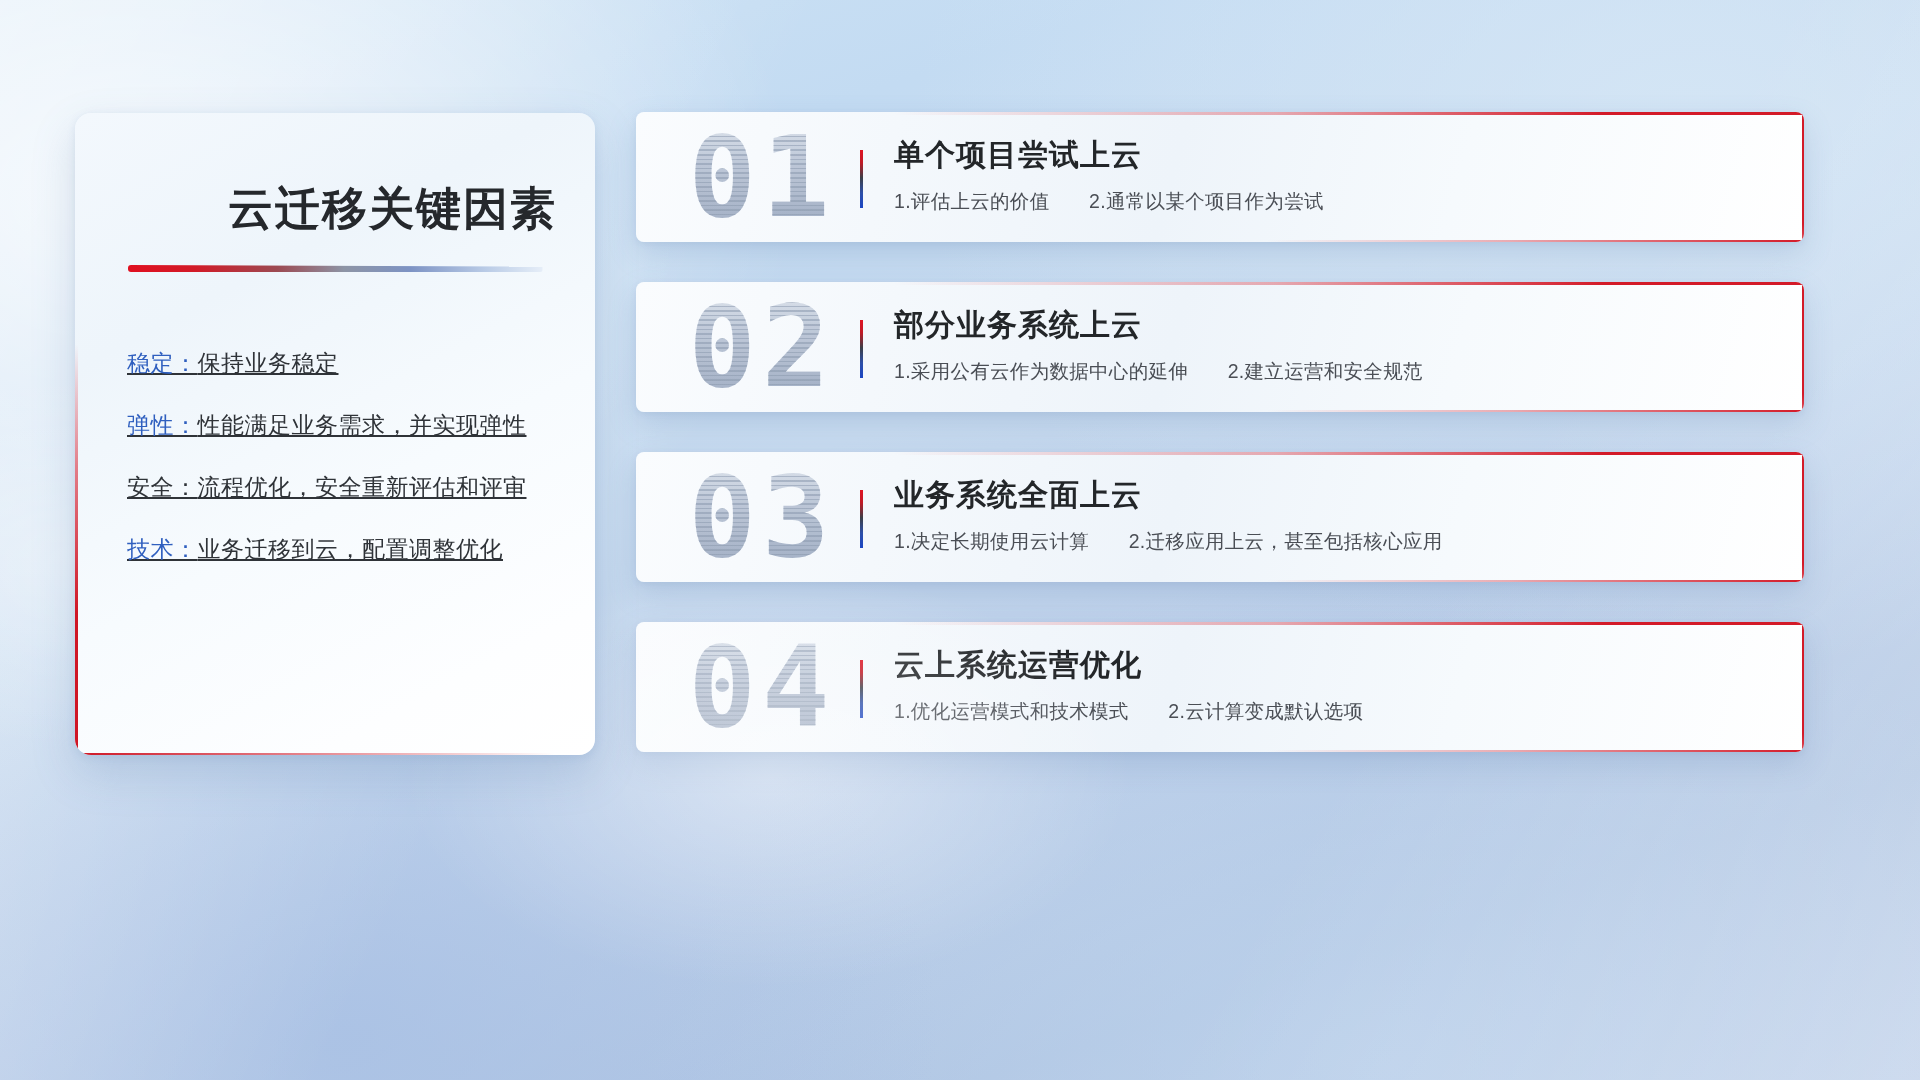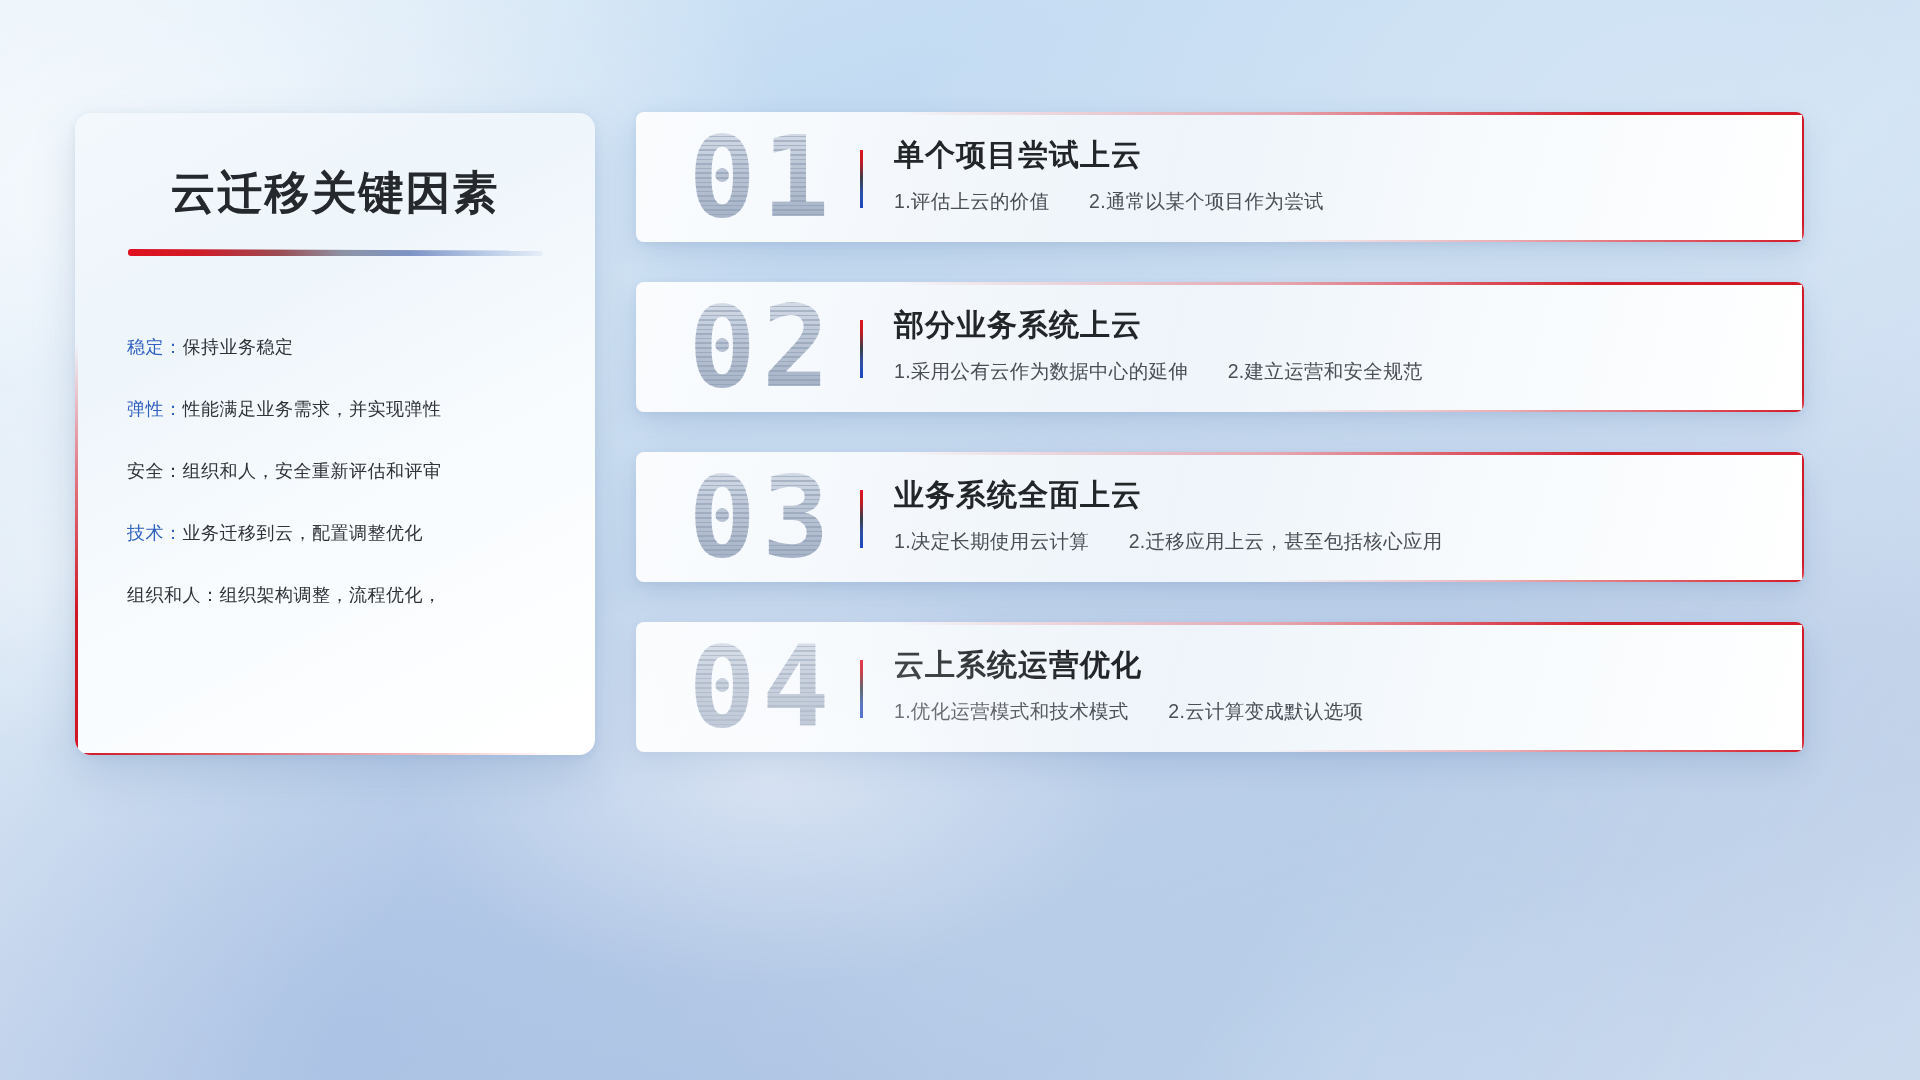--- a/index.html
+++ b/index.html
@@ -49,32 +49,32 @@
                 rgba(214,26,42,.55) 55%, #cf1726 78%, #cf1726 100%);
   }
   .left-card::after{
     content:""; position:absolute; left:0; right:40px; bottom:0; height:2.5px;
     background:linear-gradient(to right, #cf1726 0%, rgba(207,23,38,.55) 46%, rgba(207,23,38,0) 100%);
   }
   .lc-inner{ position:relative; z-index:2; padding:40px 38px 0 38px; }
 
   .lc-title{
     font-size:45px; font-weight:700; color:#25282c; letter-spacing:2px;
-    text-align:center; margin-top:10px;
+    text-align:right; margin-top:26px;
   }
   .lc-rule{
     margin:26px auto 0 auto; width:415px; height:7px; border-radius:3px;
     background:linear-gradient(to right,#e01020 0%,#d21a27 16%,#9c4a52 36%,#8d94a5 52%,#7d93c4 68%,#b9cbe6 86%,#e6eef8 100%);
     clip-path:polygon(0 0, 100% 22%, 100% 100%, 0 100%);
   }
 
   .lc-list{ margin-top:60px; padding-left:14px; }
   .lc-row{
-    font-size:18px; line-height:62px; color:#2f3338;
-    white-space:nowrap; letter-spacing:.5px;
+    font-size:23px; line-height:62px; color:#2f3338;
+    white-space:nowrap; letter-spacing:.5px;text-decoration:underline;
   }
   .lc-row .k{ color:#2f5fbf; }
   .lc-row.plain .k{ color:#2f3338;text-align:center; }
 
   
   .cards{ position:absolute; left:636px; top:112px; width:1168px; }
   .card{
     position:relative; height:130px; margin-bottom:40px;
     border-radius:8px;
     background:linear-gradient(105deg,#fafcfe 0%,#f4f8fc 22%,#eef4fa 46%,#f6fafd 70%,#ffffff 100%);
@@ -143,30 +143,27 @@
 
         <div class="lc-row">
           <span class="k">稳定：</span><span class="v">保持业务稳定</span>
         </div>
 
         <div class="lc-row">
           <span class="k">弹性：</span><span class="v">性能满足业务需求，并实现弹性</span>
         </div>
 
         <div class="lc-row plain">
-          <span class="k">安全：</span><span class="v">组织和人，安全重新评估和评审</span>
+          <span class="k">安全：</span><span class="v">流程优化，安全重新评估和评审</span>
         </div>
 
         <div class="lc-row">
           <span class="k">技术：</span><span class="v">业务迁移到云，配置调整优化</span>
         </div>
 
-        <div class="lc-row plain">
-          <span class="k">组织和人：</span><span class="v">组织架构调整，流程优化，</span>
-        </div>
 
 
       </div>
     </div>
   </section>
 
   <section class="cards">
 
     <article class="card">
       <div class="num">01</div>

